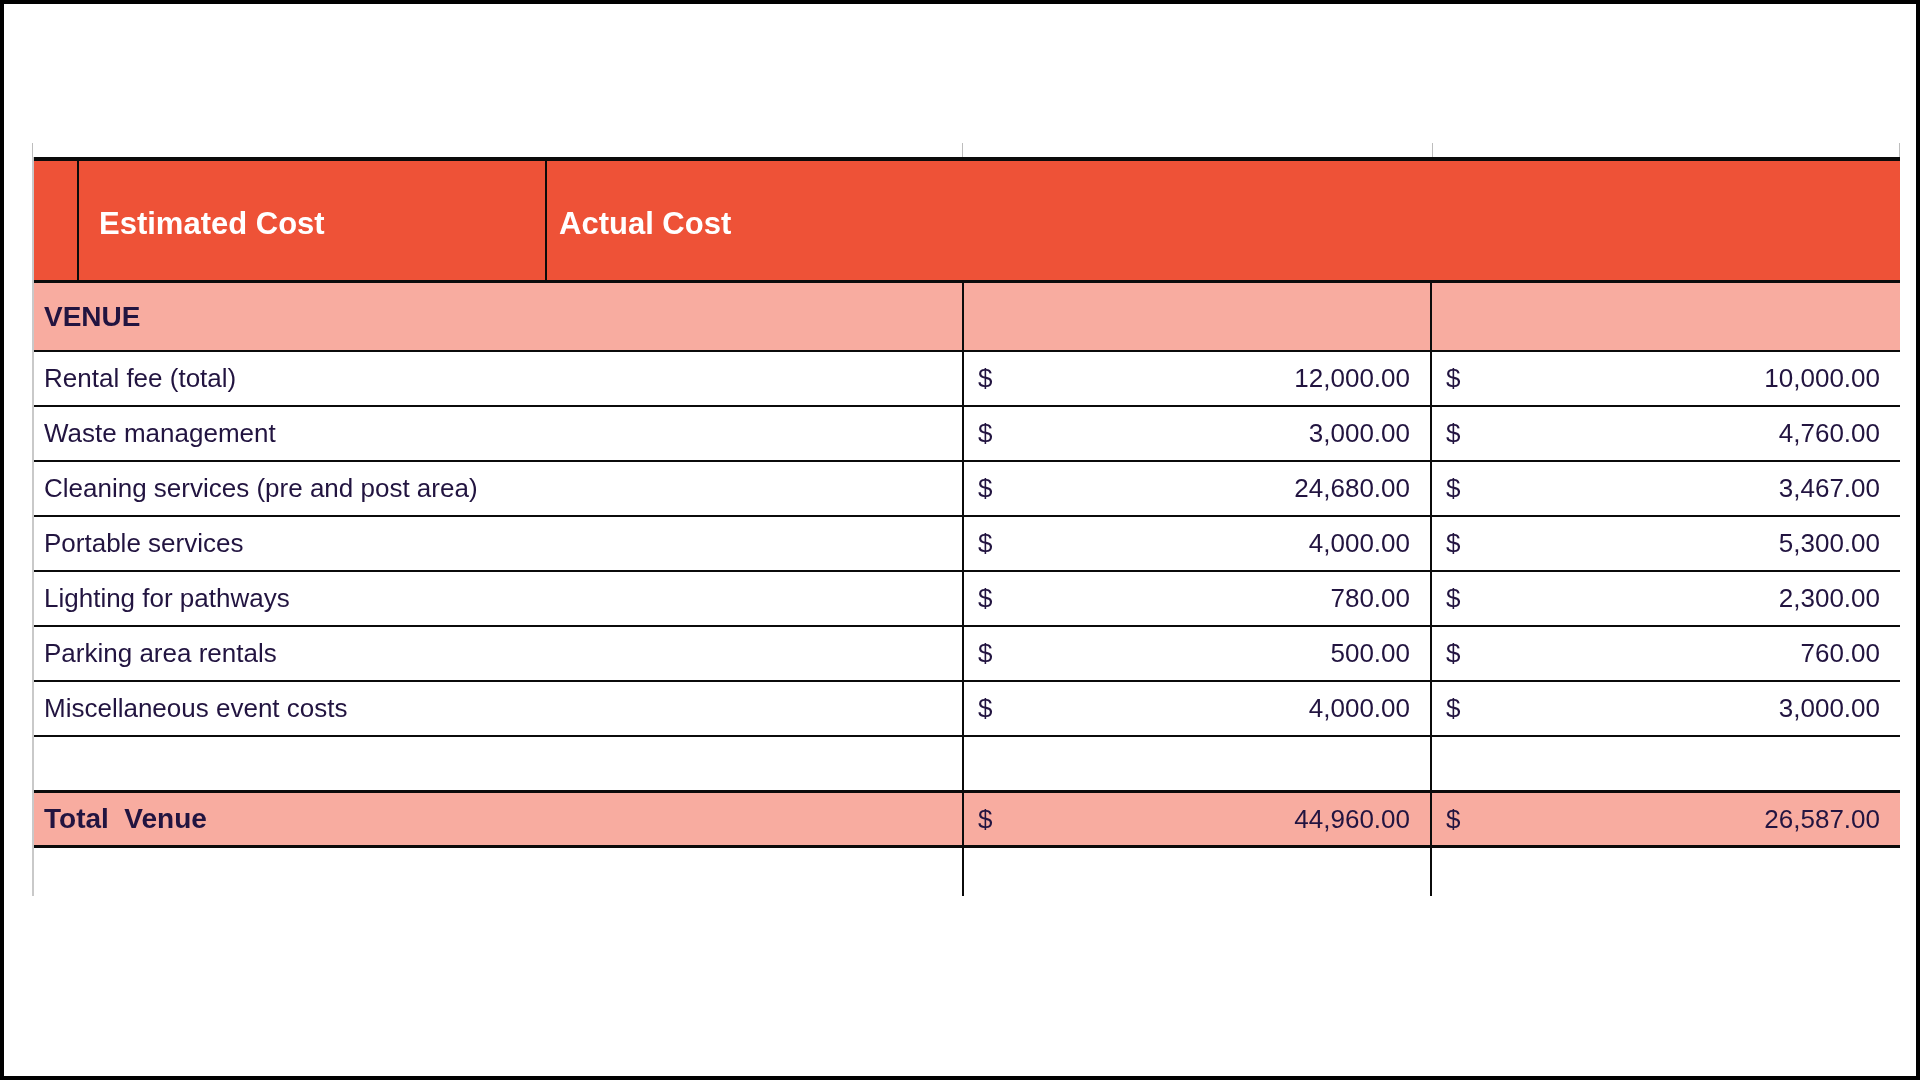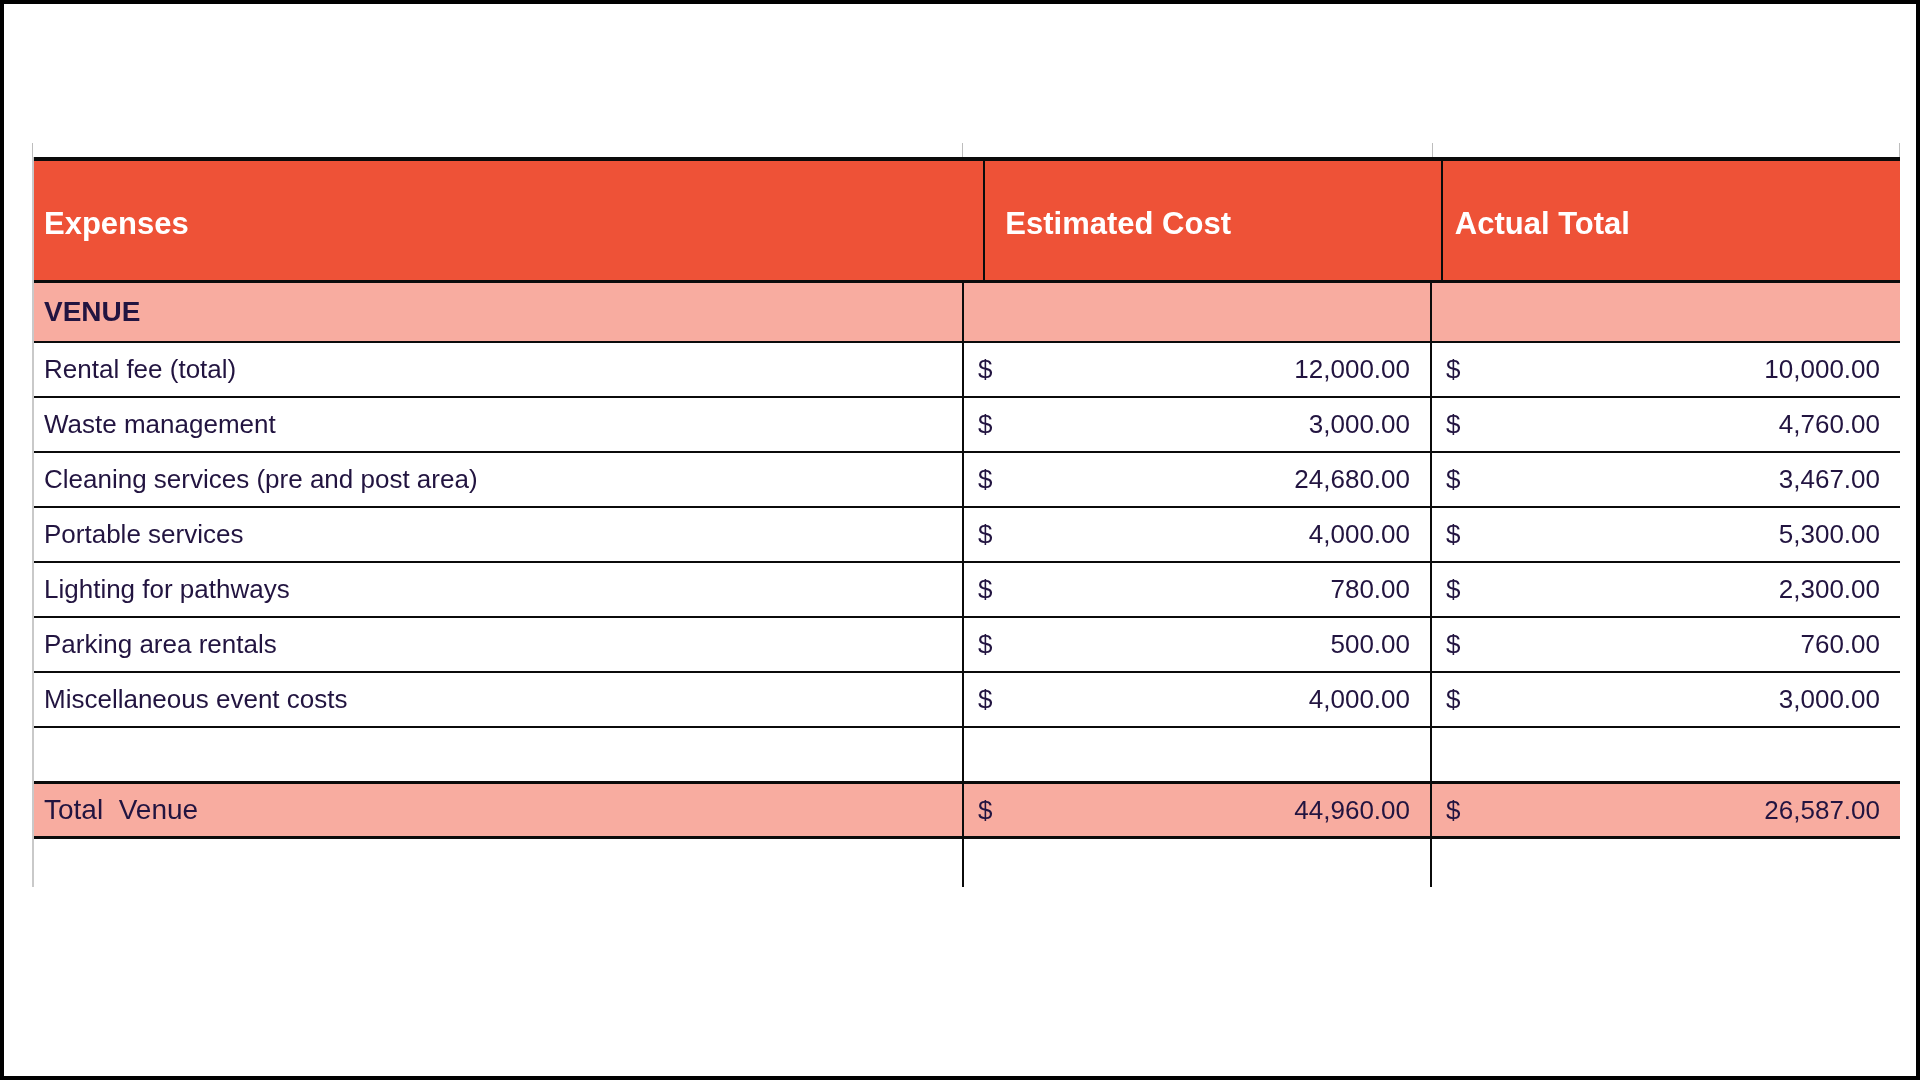--- a/index.html
+++ b/index.html
@@ -54,21 +54,21 @@
     height:126px;
     background:var(--header-bg);
     border-top:4px solid var(--grid);
     border-bottom:3px solid var(--grid);
     color:var(--header-ink);
     font-weight:bold;
     font-size:31px;
   }
   .row-header .cell{padding-top:6px;}
   .row-section{
-    height:60px;
+    height:69px;
     background:var(--section-bg);
     color:var(--ink);
     font-weight:bold;
     font-size:28px;
   }
   .row-data{
     height:55px;
     color:var(--ink);
     font-size:26px;
   }
@@ -76,21 +76,21 @@
     height:55px;
   }
   .row-total{
     height:56px;
     background:var(--section-bg);
     border-top:1px solid var(--grid);
     border-bottom:3px solid var(--grid);
     color:var(--ink);
     font-size:26px;
   }
-  .row-total .c-label{font-weight:normal;font-size:28px;}
+  .row-total .c-label{font-weight:bold;font-size:28px;}
   .row-stub{
     height:48px;
     border-bottom:none;
   }
   
   .tick{
     position:absolute;
     width:1px;height:14px;
     background:#bdbdbd;
     top:139px;
@@ -106,23 +106,22 @@
 <div class="canvas">
 
   <div class="tick t1"></div>
   <div class="tick t2"></div>
   <div class="tick t3"></div>
   <div class="tick t4"></div>
 
   <div class="budget-table">
 
     <div class="row row-header">
-      <div class="cell c-label">Expenses</div>
       <div class="cell c-est" style="padding-left:20px;margin-left:43px;">Estimated Cost</div>
-      <div class="cell c-act" style="padding-left:12px;">Actual Total</div>
+      <div class="cell c-act" style="padding-left:12px;">Actual Cost</div>
     </div>
 
     <div class="row row-section">
       <div class="cell c-label">VENUE</div>
       <div class="cell c-est"></div>
       <div class="cell c-act"></div>
     </div>
 
     <div class="row row-data">
       <div class="cell c-label">Rental fee (total)</div>

